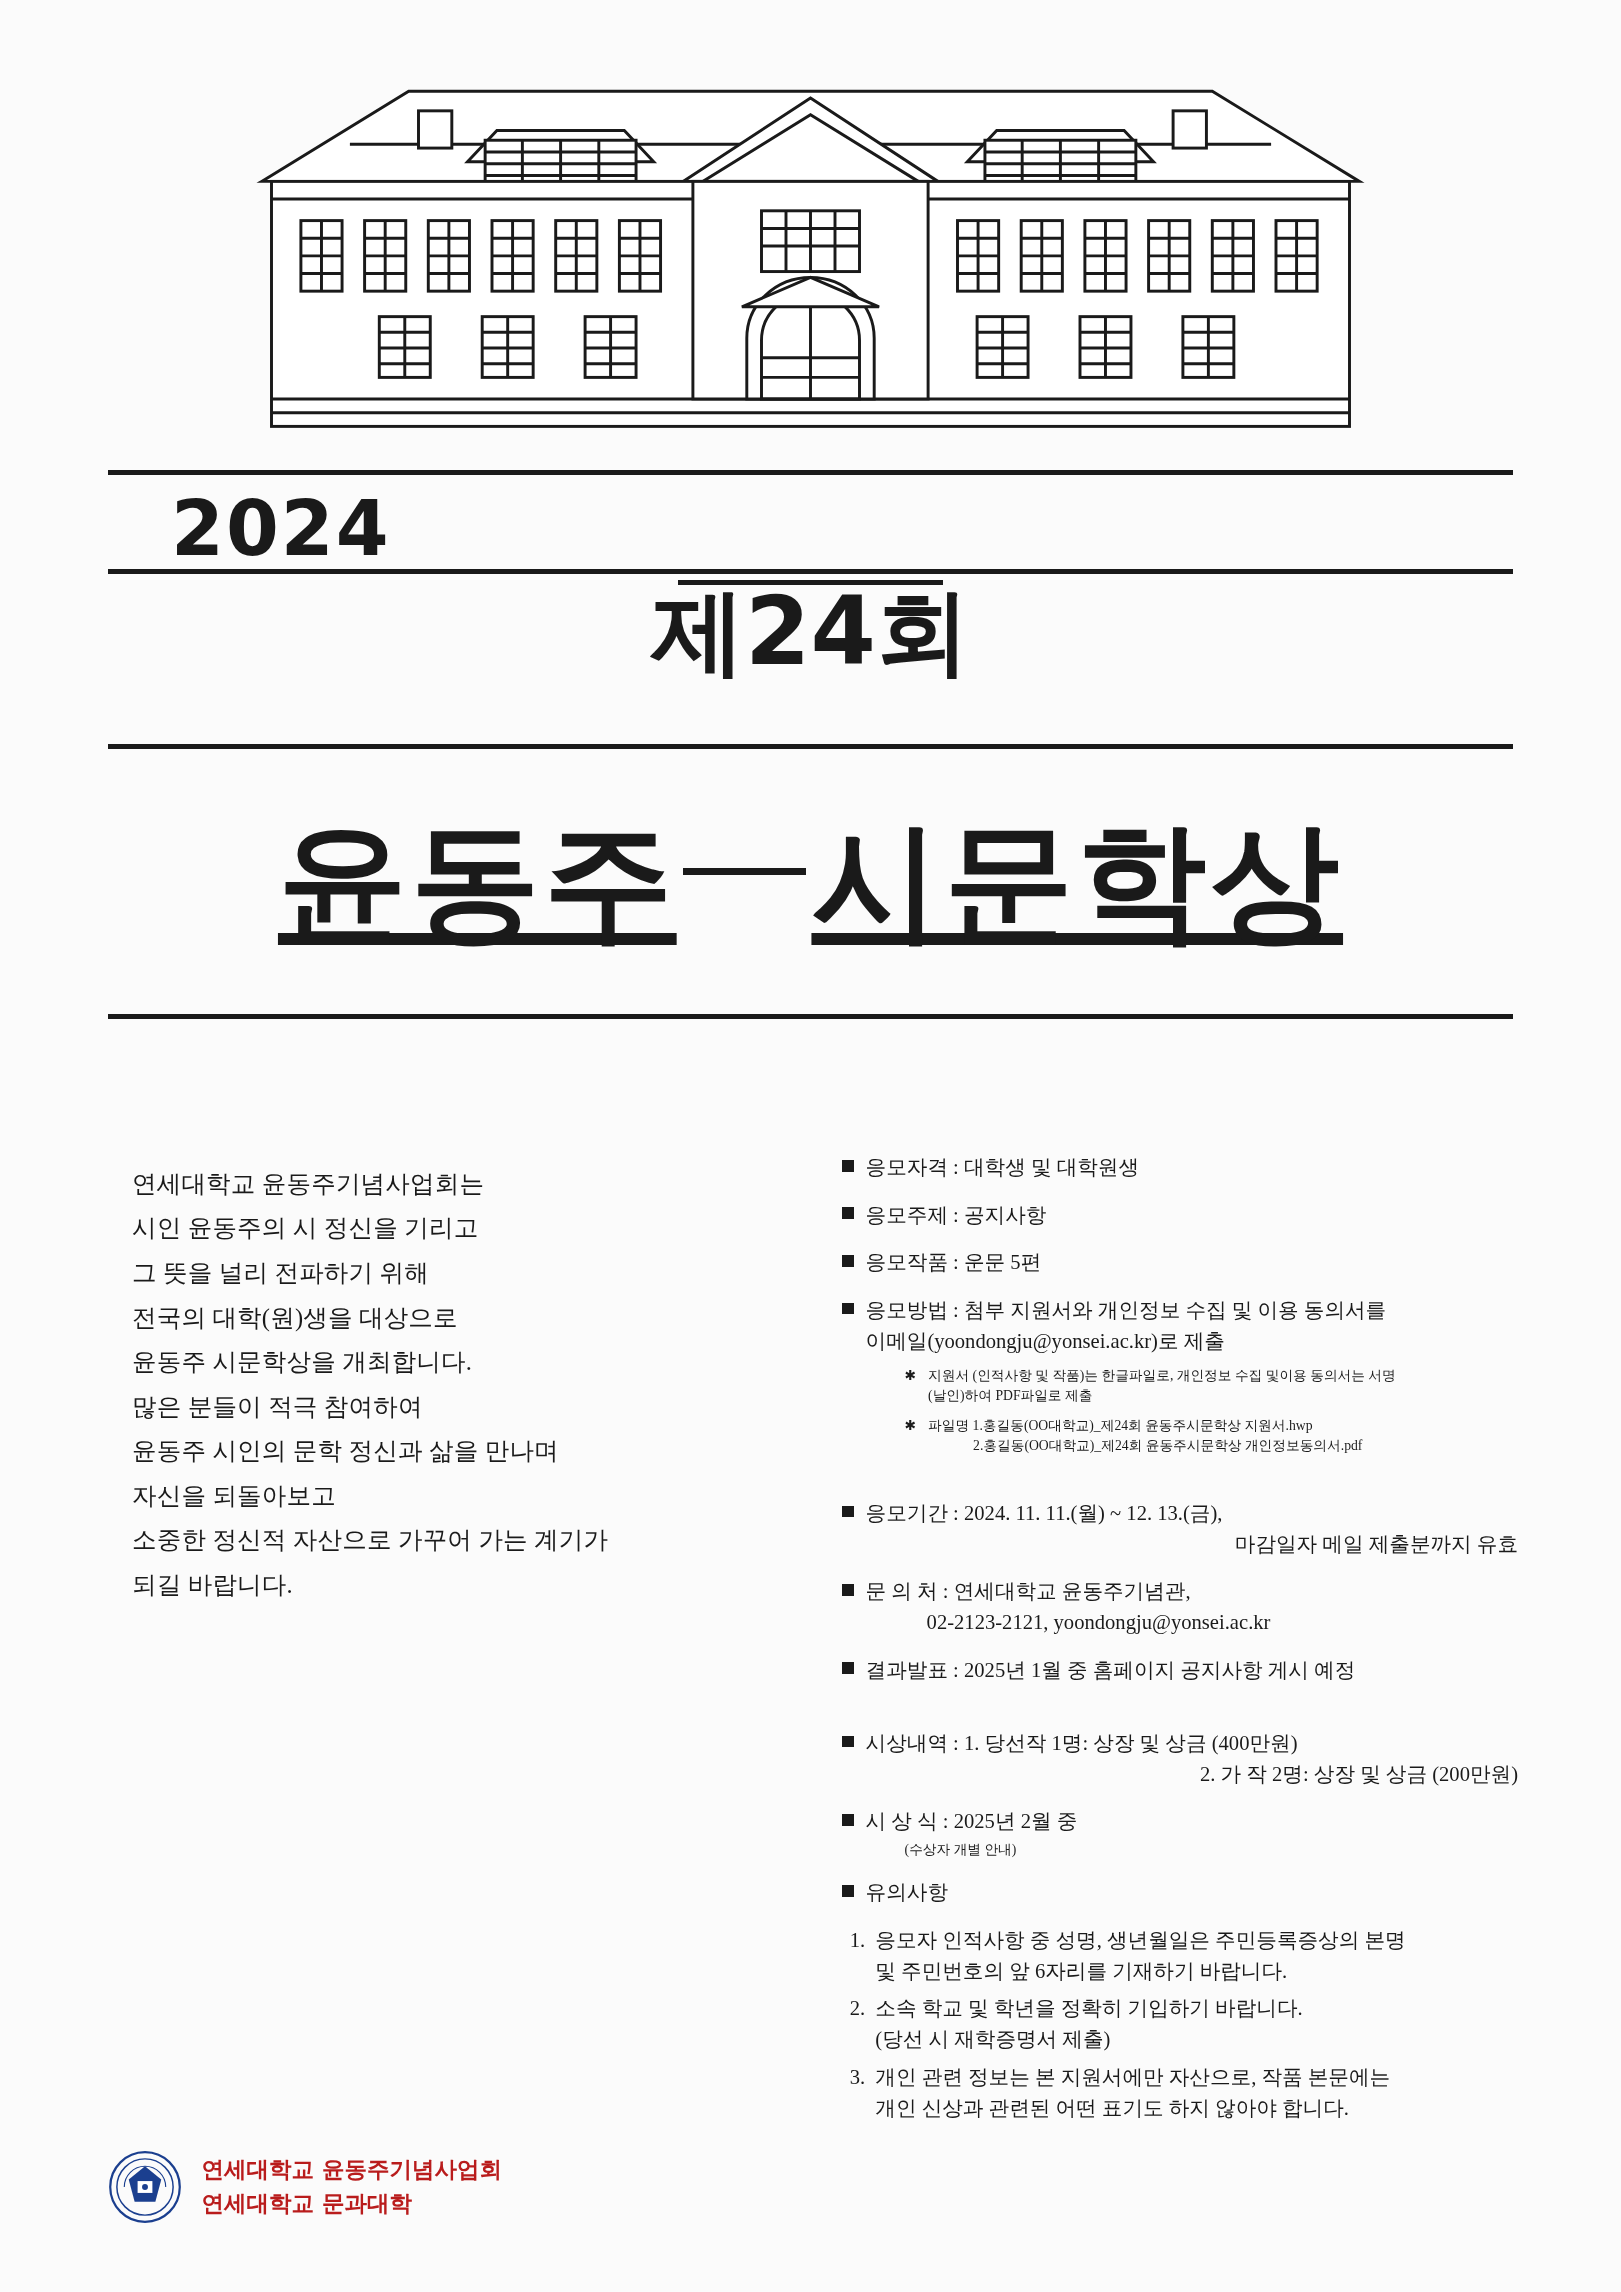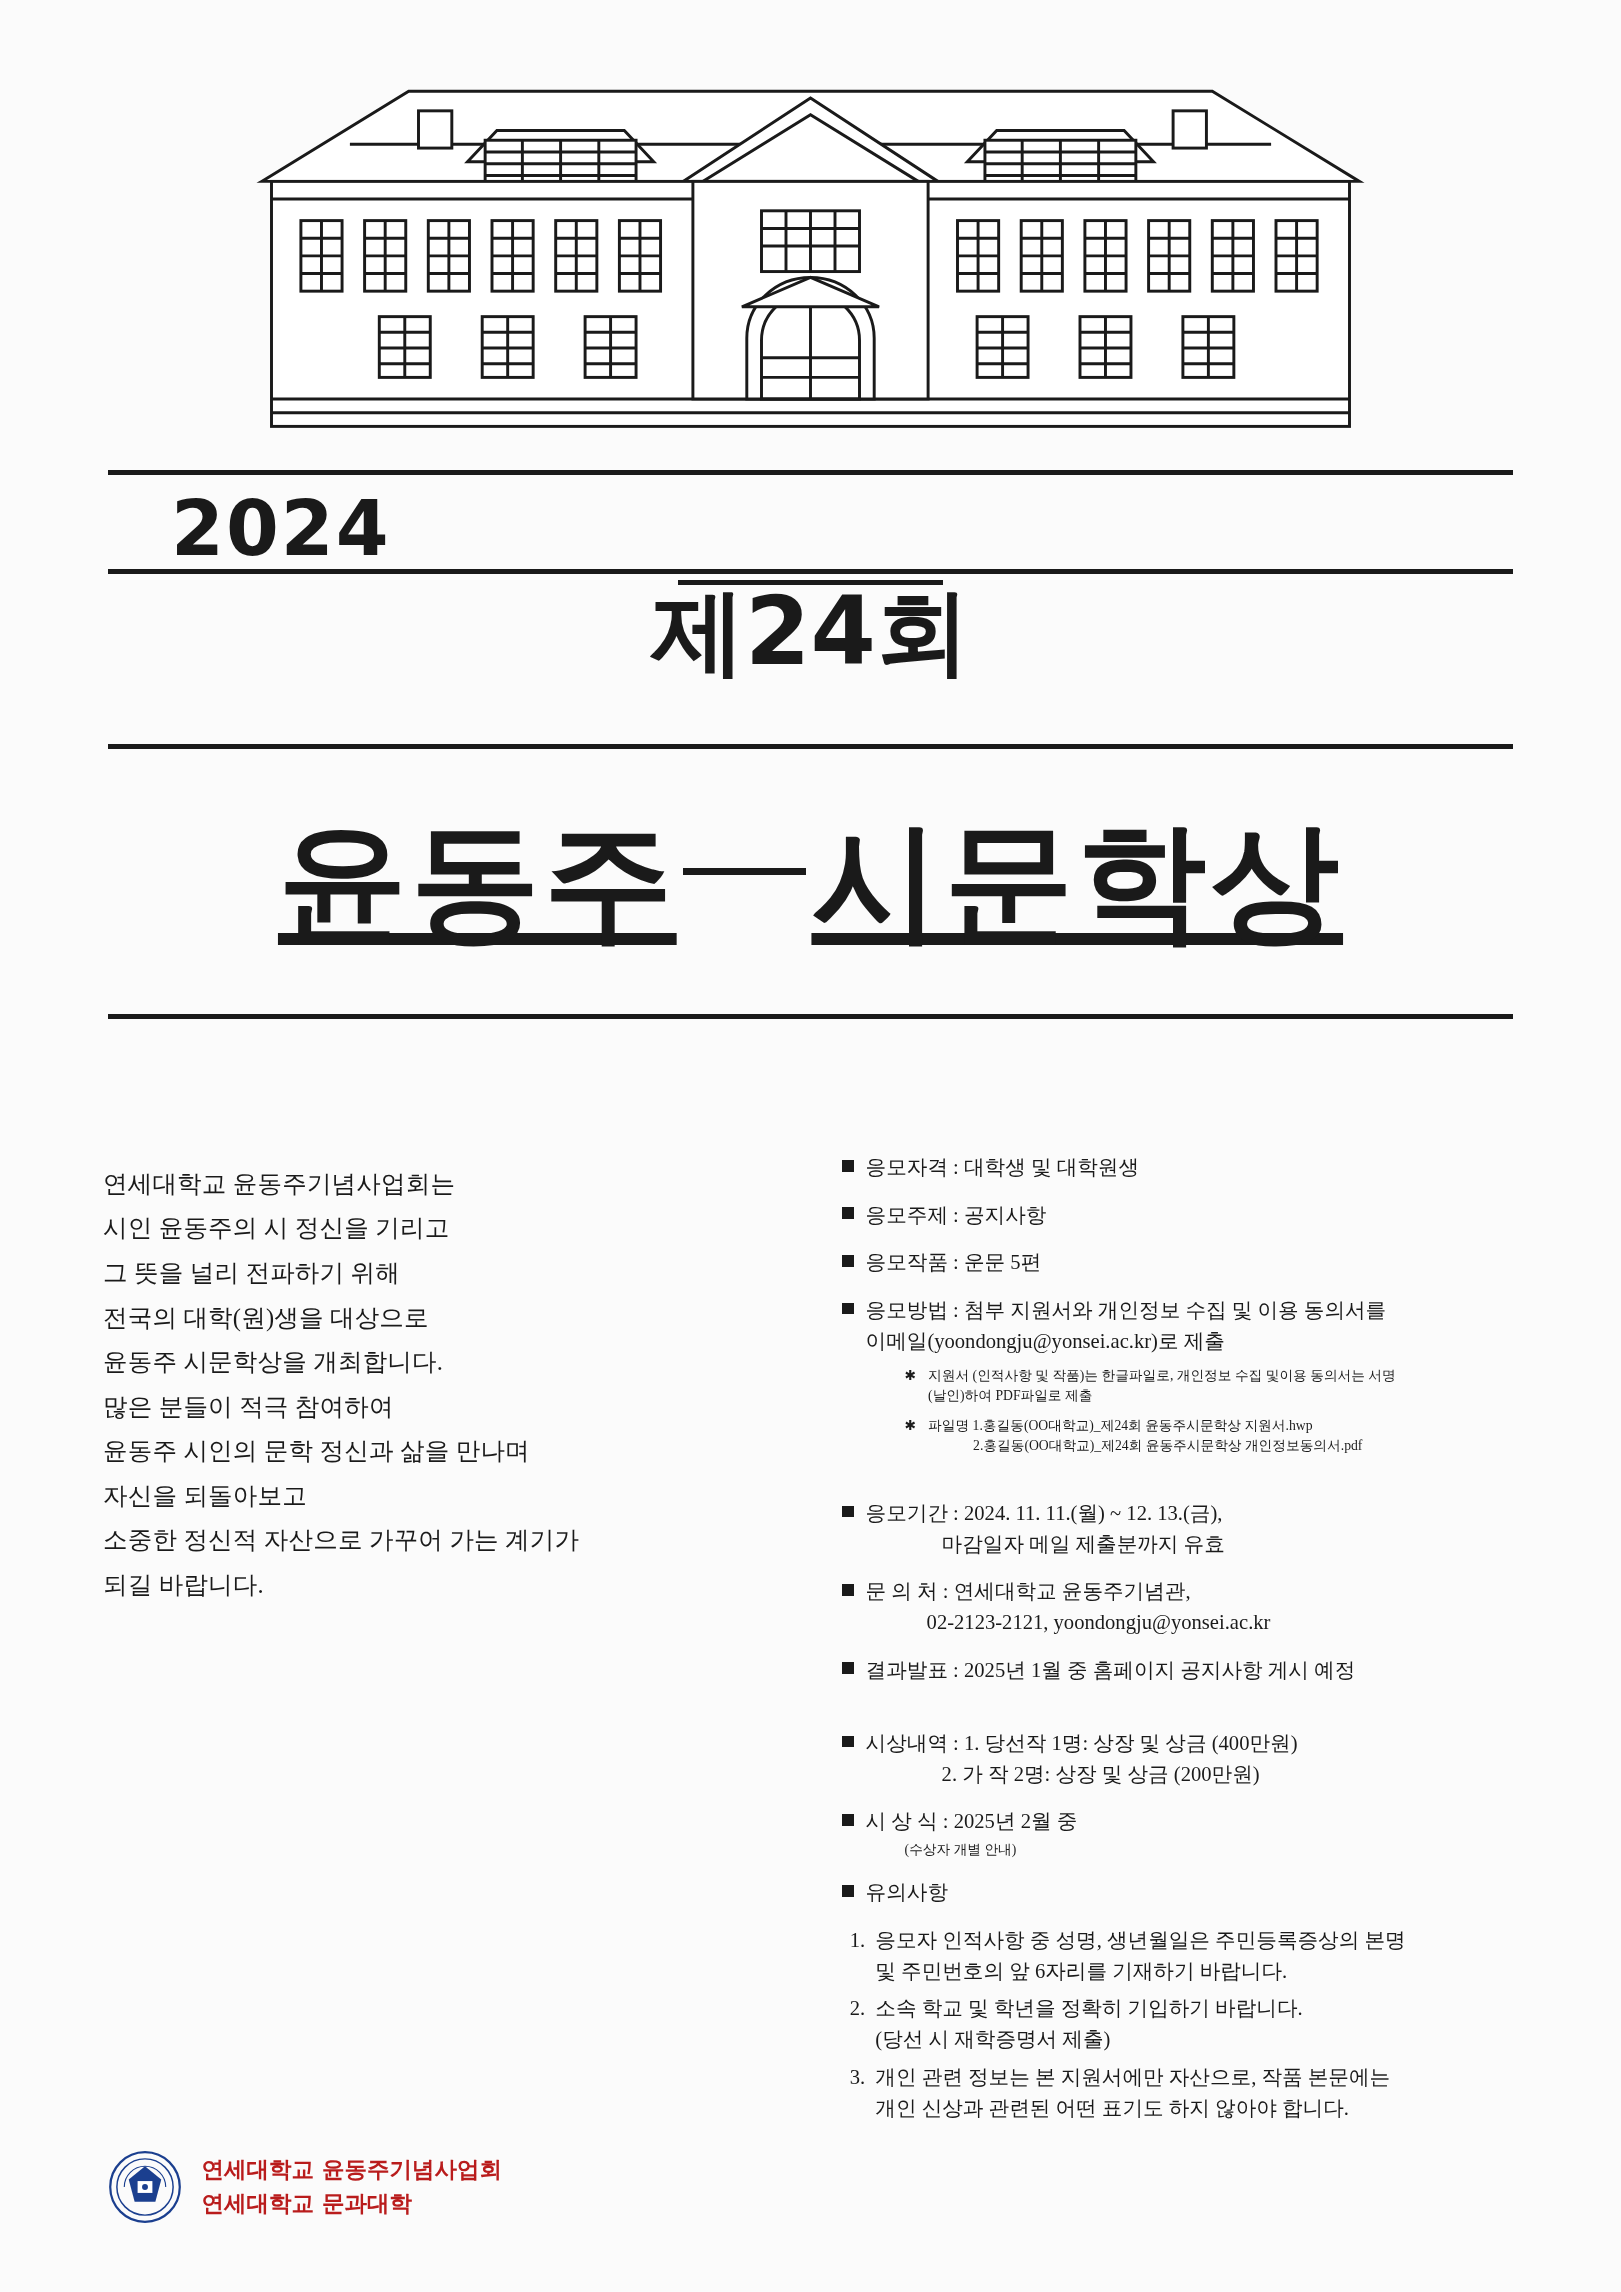--- a/index.html
+++ b/index.html
@@ -122,21 +122,21 @@
   }
   .col-left {
     position: absolute;
     left: 103px;
     top: 9.8px;
     width: 549px;
     font-size: 24.5px;
     line-height: 1.82;
     letter-spacing: 0.2px;
   }
-  .col-left div { white-space: nowrap; }
+  .col-left div { white-space: nowrap; margin-left: 29px; }
 
   .col-right {
     position: absolute;
     left: 842px;
     top: 0;
     width: 676px;
     font-size: 20.6px;
     line-height: 1.5;
   }
   .item {
@@ -146,21 +146,21 @@
   }
   .bullet {
     width: 11.8px;
     height: 11.8px;
     background: #1a1a1a;
     margin-right: 11.8px;
     margin-top: 7.8px;
     flex: none;
   }
   .item-body { flex: 1; }
-  .item-body .l2 { padding-left: 76px; }
+  .item-body .l2 { padding-left: 76px; text-align: right; }
   .item-body .l2b { padding-left: 61px; }
   .sub-note {
     font-size: 13.7px;
     line-height: 1.45;
     margin: 9.8px 0 0 39px;
     display: flex;
   }
   .sub-note .star {
     width: 23.5px;
     flex: none;

